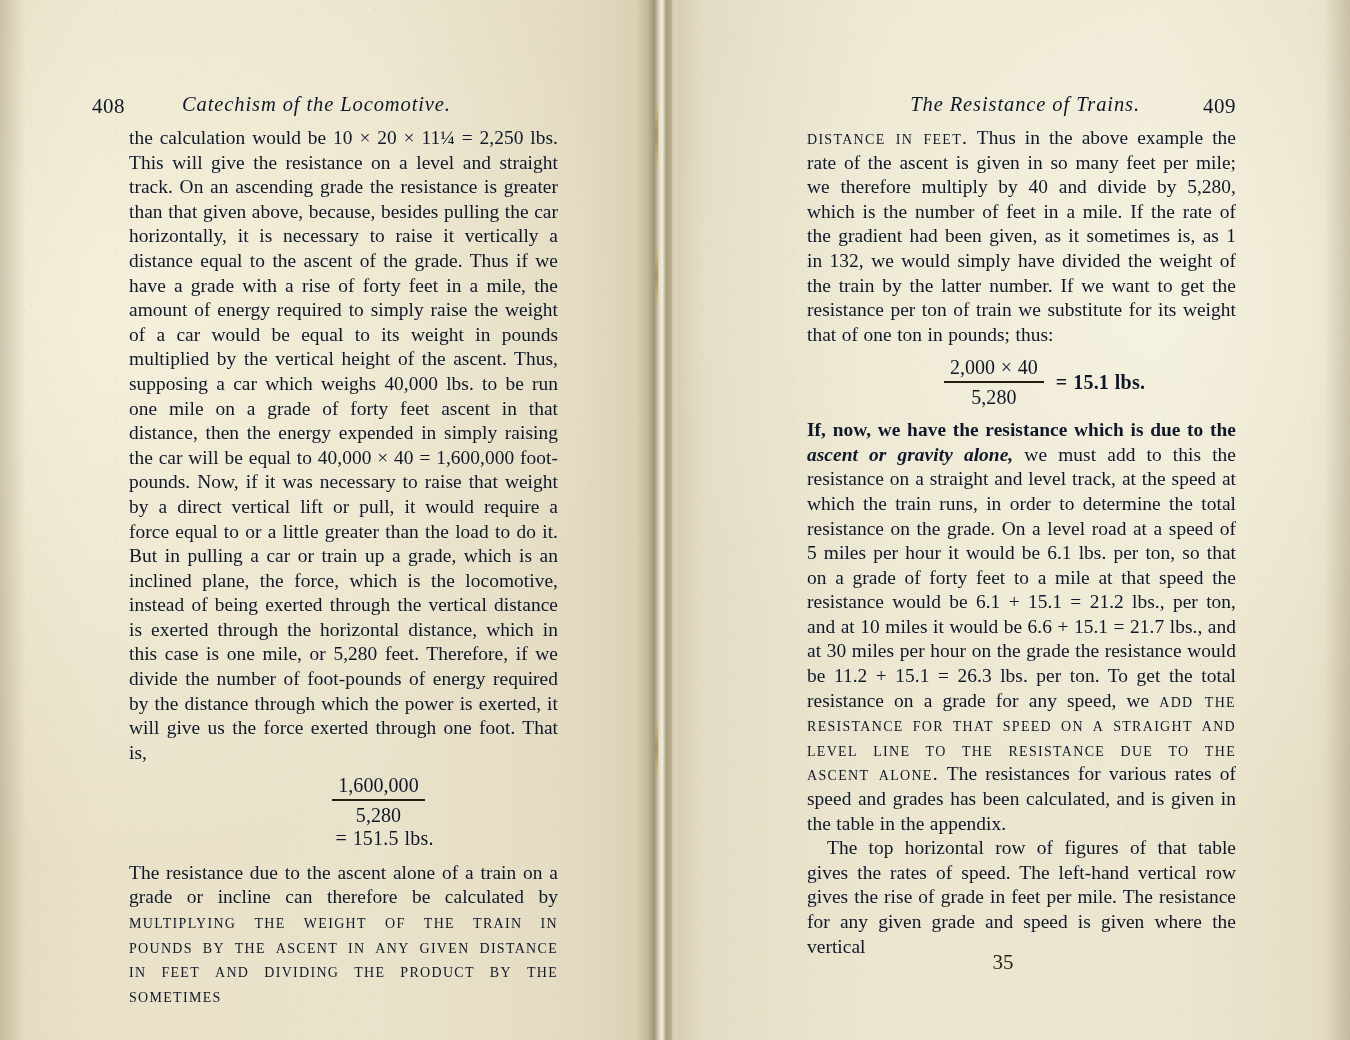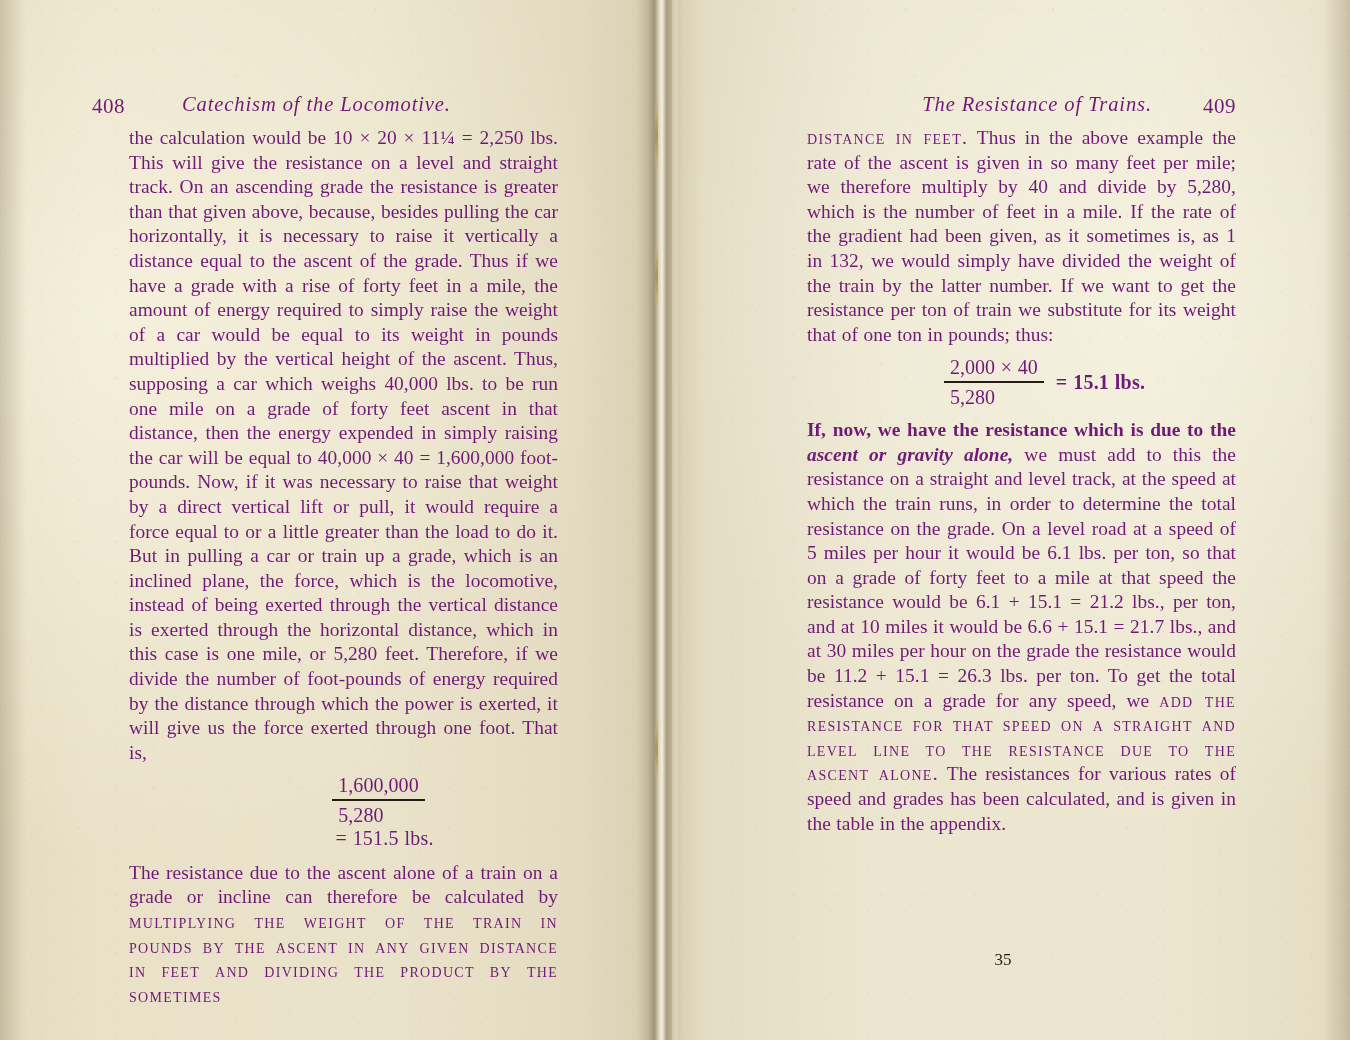--- a/index.html
+++ b/index.html
@@ -85,21 +85,21 @@
     position: absolute; top: 0; height: 1040px; pointer-events: none;
   }
   .edge-shadow-l { left: 0; width: 26px;
     background: linear-gradient(to right, rgba(120,106,76,.28), rgba(120,106,76,0)); }
   .edge-shadow-r { right: 0; width: 26px;
     background: linear-gradient(to left, rgba(120,106,76,.25), rgba(120,106,76,0)); }
 
   
   .col {
     position: absolute;
-    color: #701a75;
+    color: #0f172a;
   }
   .col-left  { left: 92px;  width: 466px; top: 92px; }
   .col-right { left: 770px; width: 466px; top: 92px; }
 
   .runhead {
     position: relative;
     height: 34px;
     font-size: 19.5px;
   }
   .folio {
@@ -112,21 +112,21 @@
   .folio-right { right: 0; }
   .runtitle {
     position: absolute;
     top: 1px;
     font-style: italic;
     font-size: 20.5px;
     letter-spacing: .9px;
     white-space: nowrap;
   }
   .runtitle-left  { left: 90px; }
-  .runtitle-right { right: 84px; margin-left: 23px; }
+  .runtitle-right { right: 96px; margin-left: 23px; }
 
   .body {
     font-size: 19.4px;
     line-height: 24.6px;
     text-align: justify;
     text-align-last: left;
     hyphens: none;
     letter-spacing: .05px;
     word-spacing: .6px;
     margin-left: 37px;
@@ -147,20 +147,21 @@
     display: flex;
     align-items: center;
     font-size: 20px;
     margin: 9px 0 10px 0;
   }
   .eq-left   { justify-content: center; padding-left: 70px; flex-direction: column; }
   .eq-right  { justify-content: center; padding-left: 46px; }
   .frac {
     display: inline-flex;
     flex-direction: column;
+    align-items: center;
     line-height: 1.12;
   }
   .frac .num { padding: 0 6px 1px 6px; }
   .frac .bar {
     width: 100%;
     height: 2px;
     background: #231d14;
     margin: 1px 0 2px 0;
   }
   .frac .den { padding: 1px 6px 0 6px; }
@@ -171,21 +172,21 @@
     letter-spacing: .2px;
   }
   .eq-res-plain { font-weight: normal; }
 
   .signature {
     position: absolute;
     left: 770px;
     width: 466px;
     top: 950px;
     text-align: center;
-    font-size: 17px;
+    font-size: 21px;
     color: #231d14;
   }
 
   
   .ink { filter: blur(0.12px); }
 </style>
 </head>
 <body>
 
 <div class="spread">
@@ -243,18 +244,19 @@
         <span class="frac">
           <span class="num">2,000 × 40</span>
           <span class="bar"></span>
           <span class="den">5,280</span>
         </span>
         <span class="eq-res">= 15.1 lbs.</span>
       </div>
 
       <p><span class="bold">If, now, we have the resistance which is due to the </span><span class="ital bold">ascent or gravity alone,</span><span> we must add to this the resistance on a straight and level track, at the speed at which the train runs, in order to determine the total resistance on the grade.   On a level road at a speed of 5 miles per hour it would be 6.1 lbs. per ton, so that on a grade of forty feet to a mile at that speed the resistance would be 6.1 + 15.1 = 21.2 lbs., per ton, and at 10 miles it would be 6.6 + 15.1 = 21.7 lbs., and at 30 miles per hour on the grade the resistance would be 11.2 + 15.1 = 26.3 lbs. per ton.   To get the total resistance on a grade for any speed, we </span><span class="sc">add the resistance for that speed on a straight and level line to the resistance due to the ascent alone.</span><span>   The resistances for various rates of speed and grades has been calculated, and is given in the table in the appendix.</span></p>
 
+      <p class="indent">The top horizontal row of figures of that table gives the rates of speed.   The left-hand vertical row gives the rise of grade in feet per mile.   The resistance for any given grade and speed is given where the vertical</p>
     </div>
   </div>
 
   <div class="signature ink">35</div>
 
 </div>
 
 </body></html>

